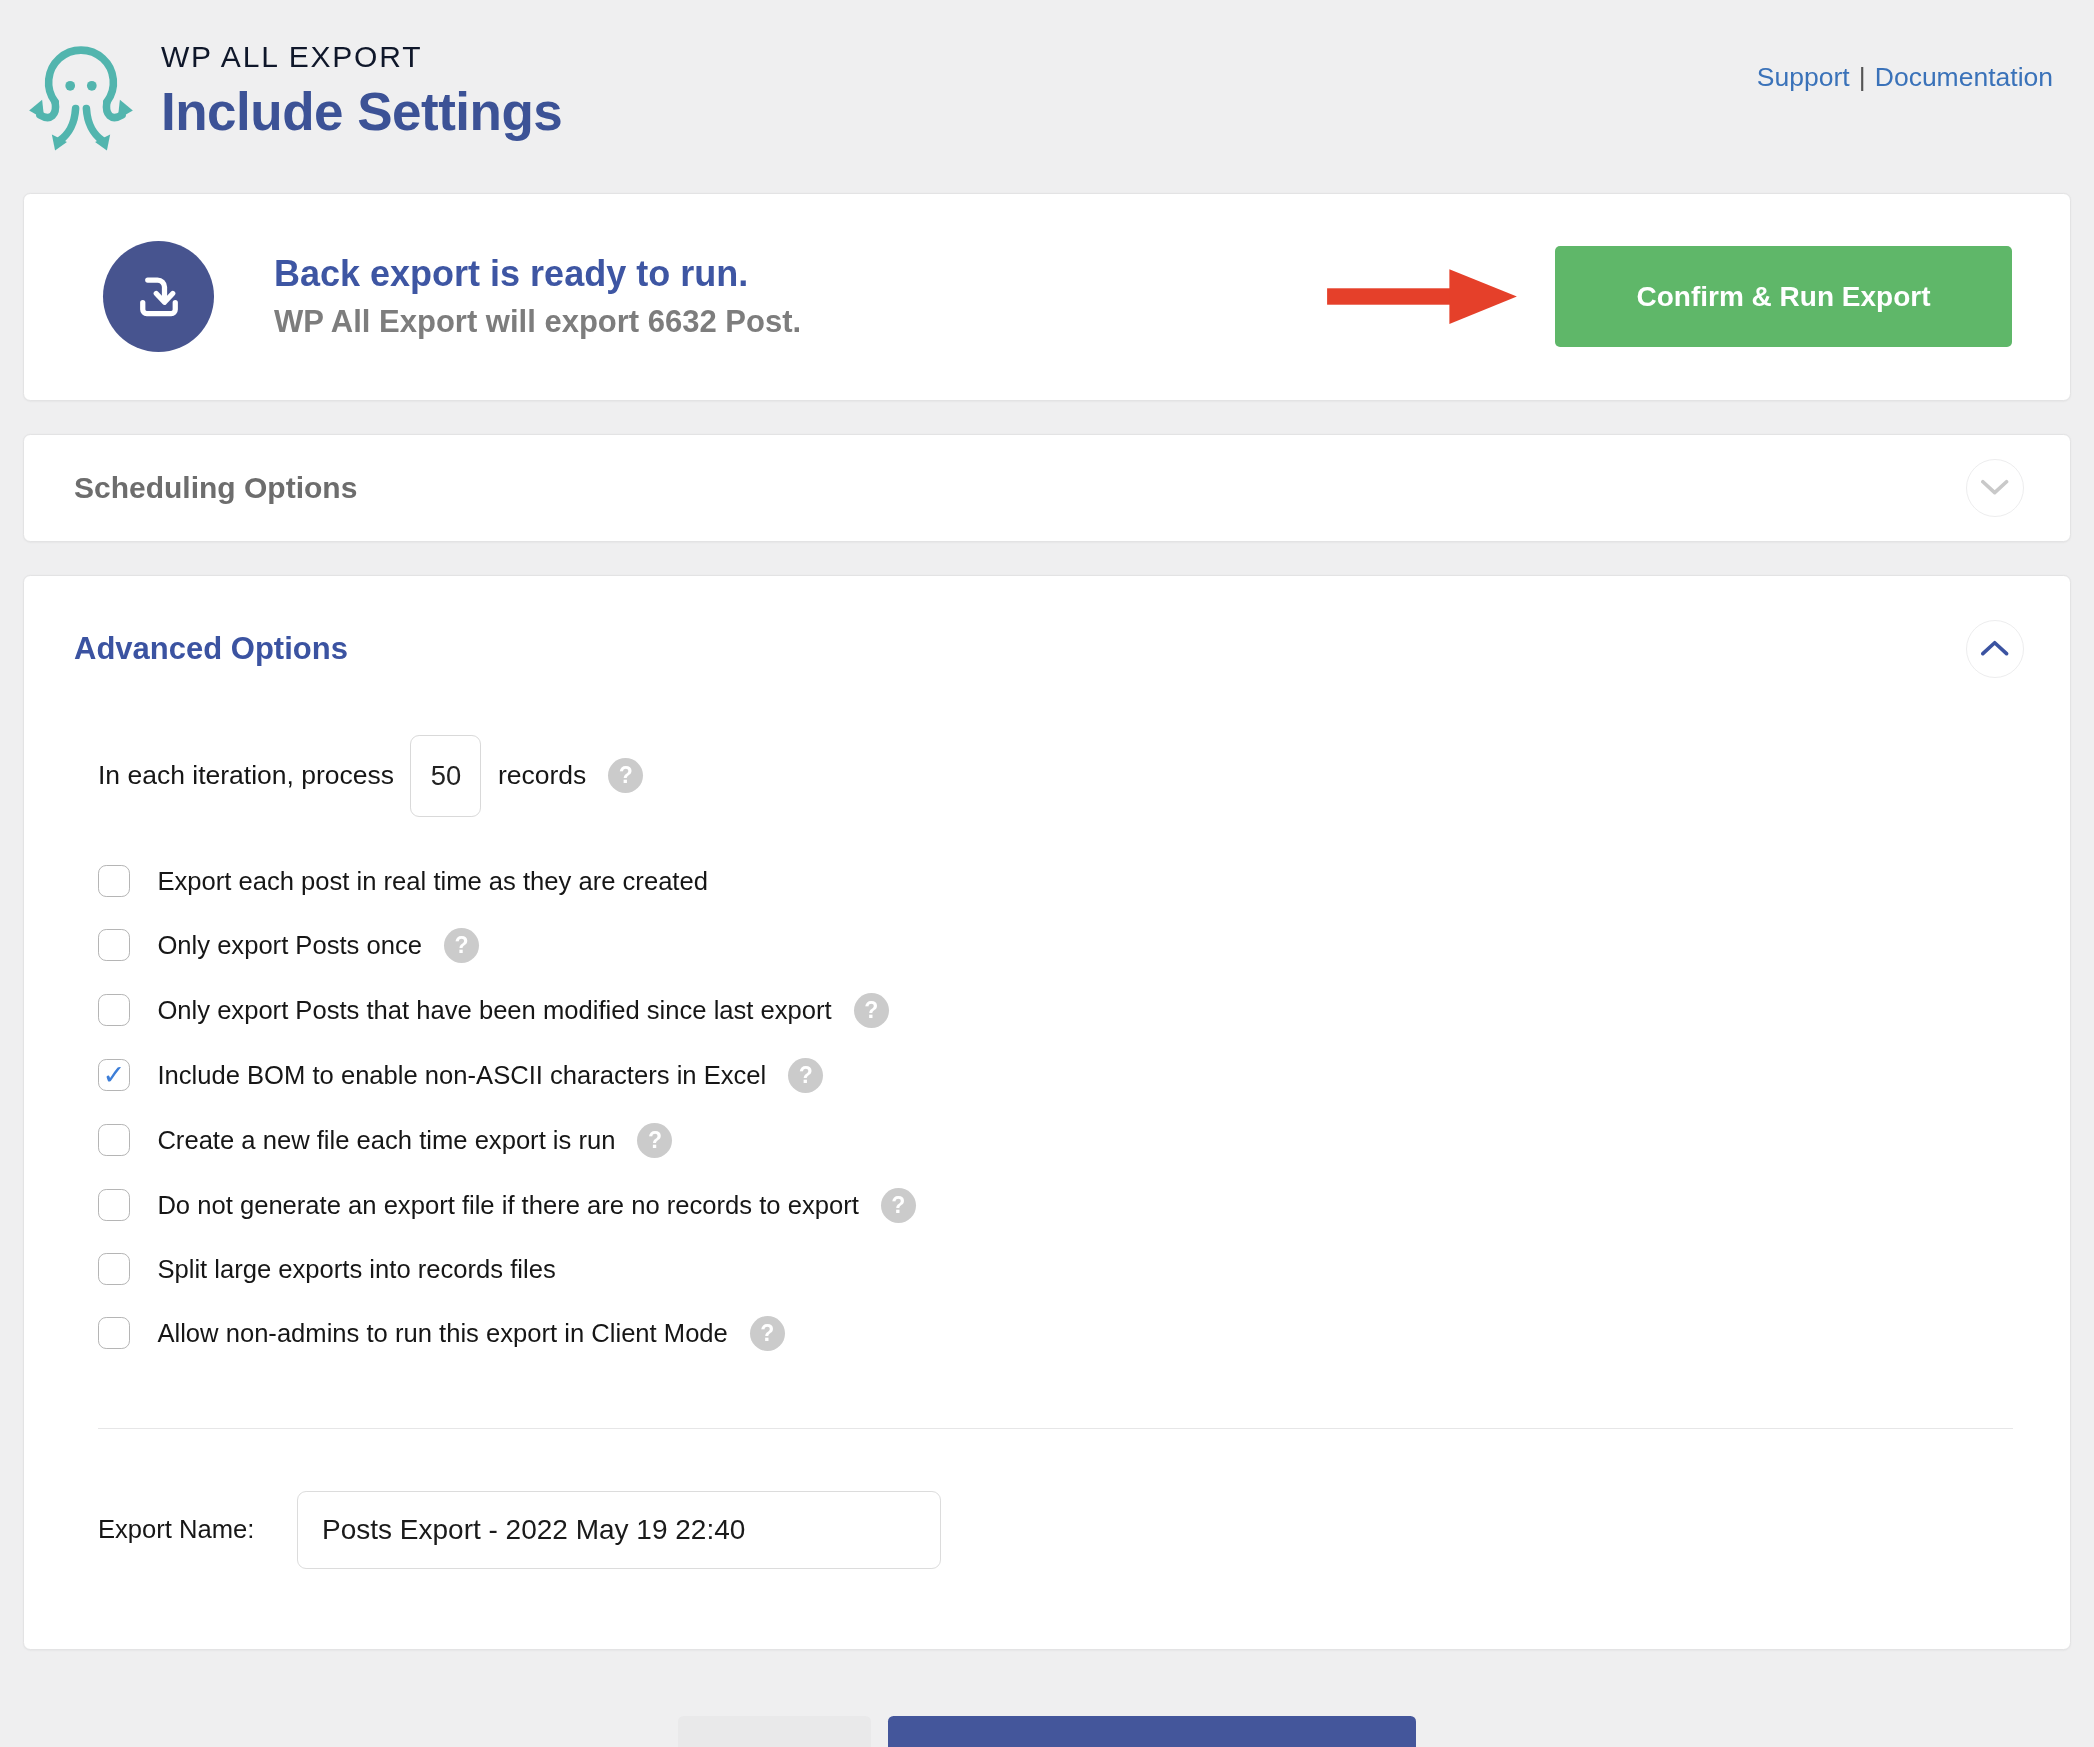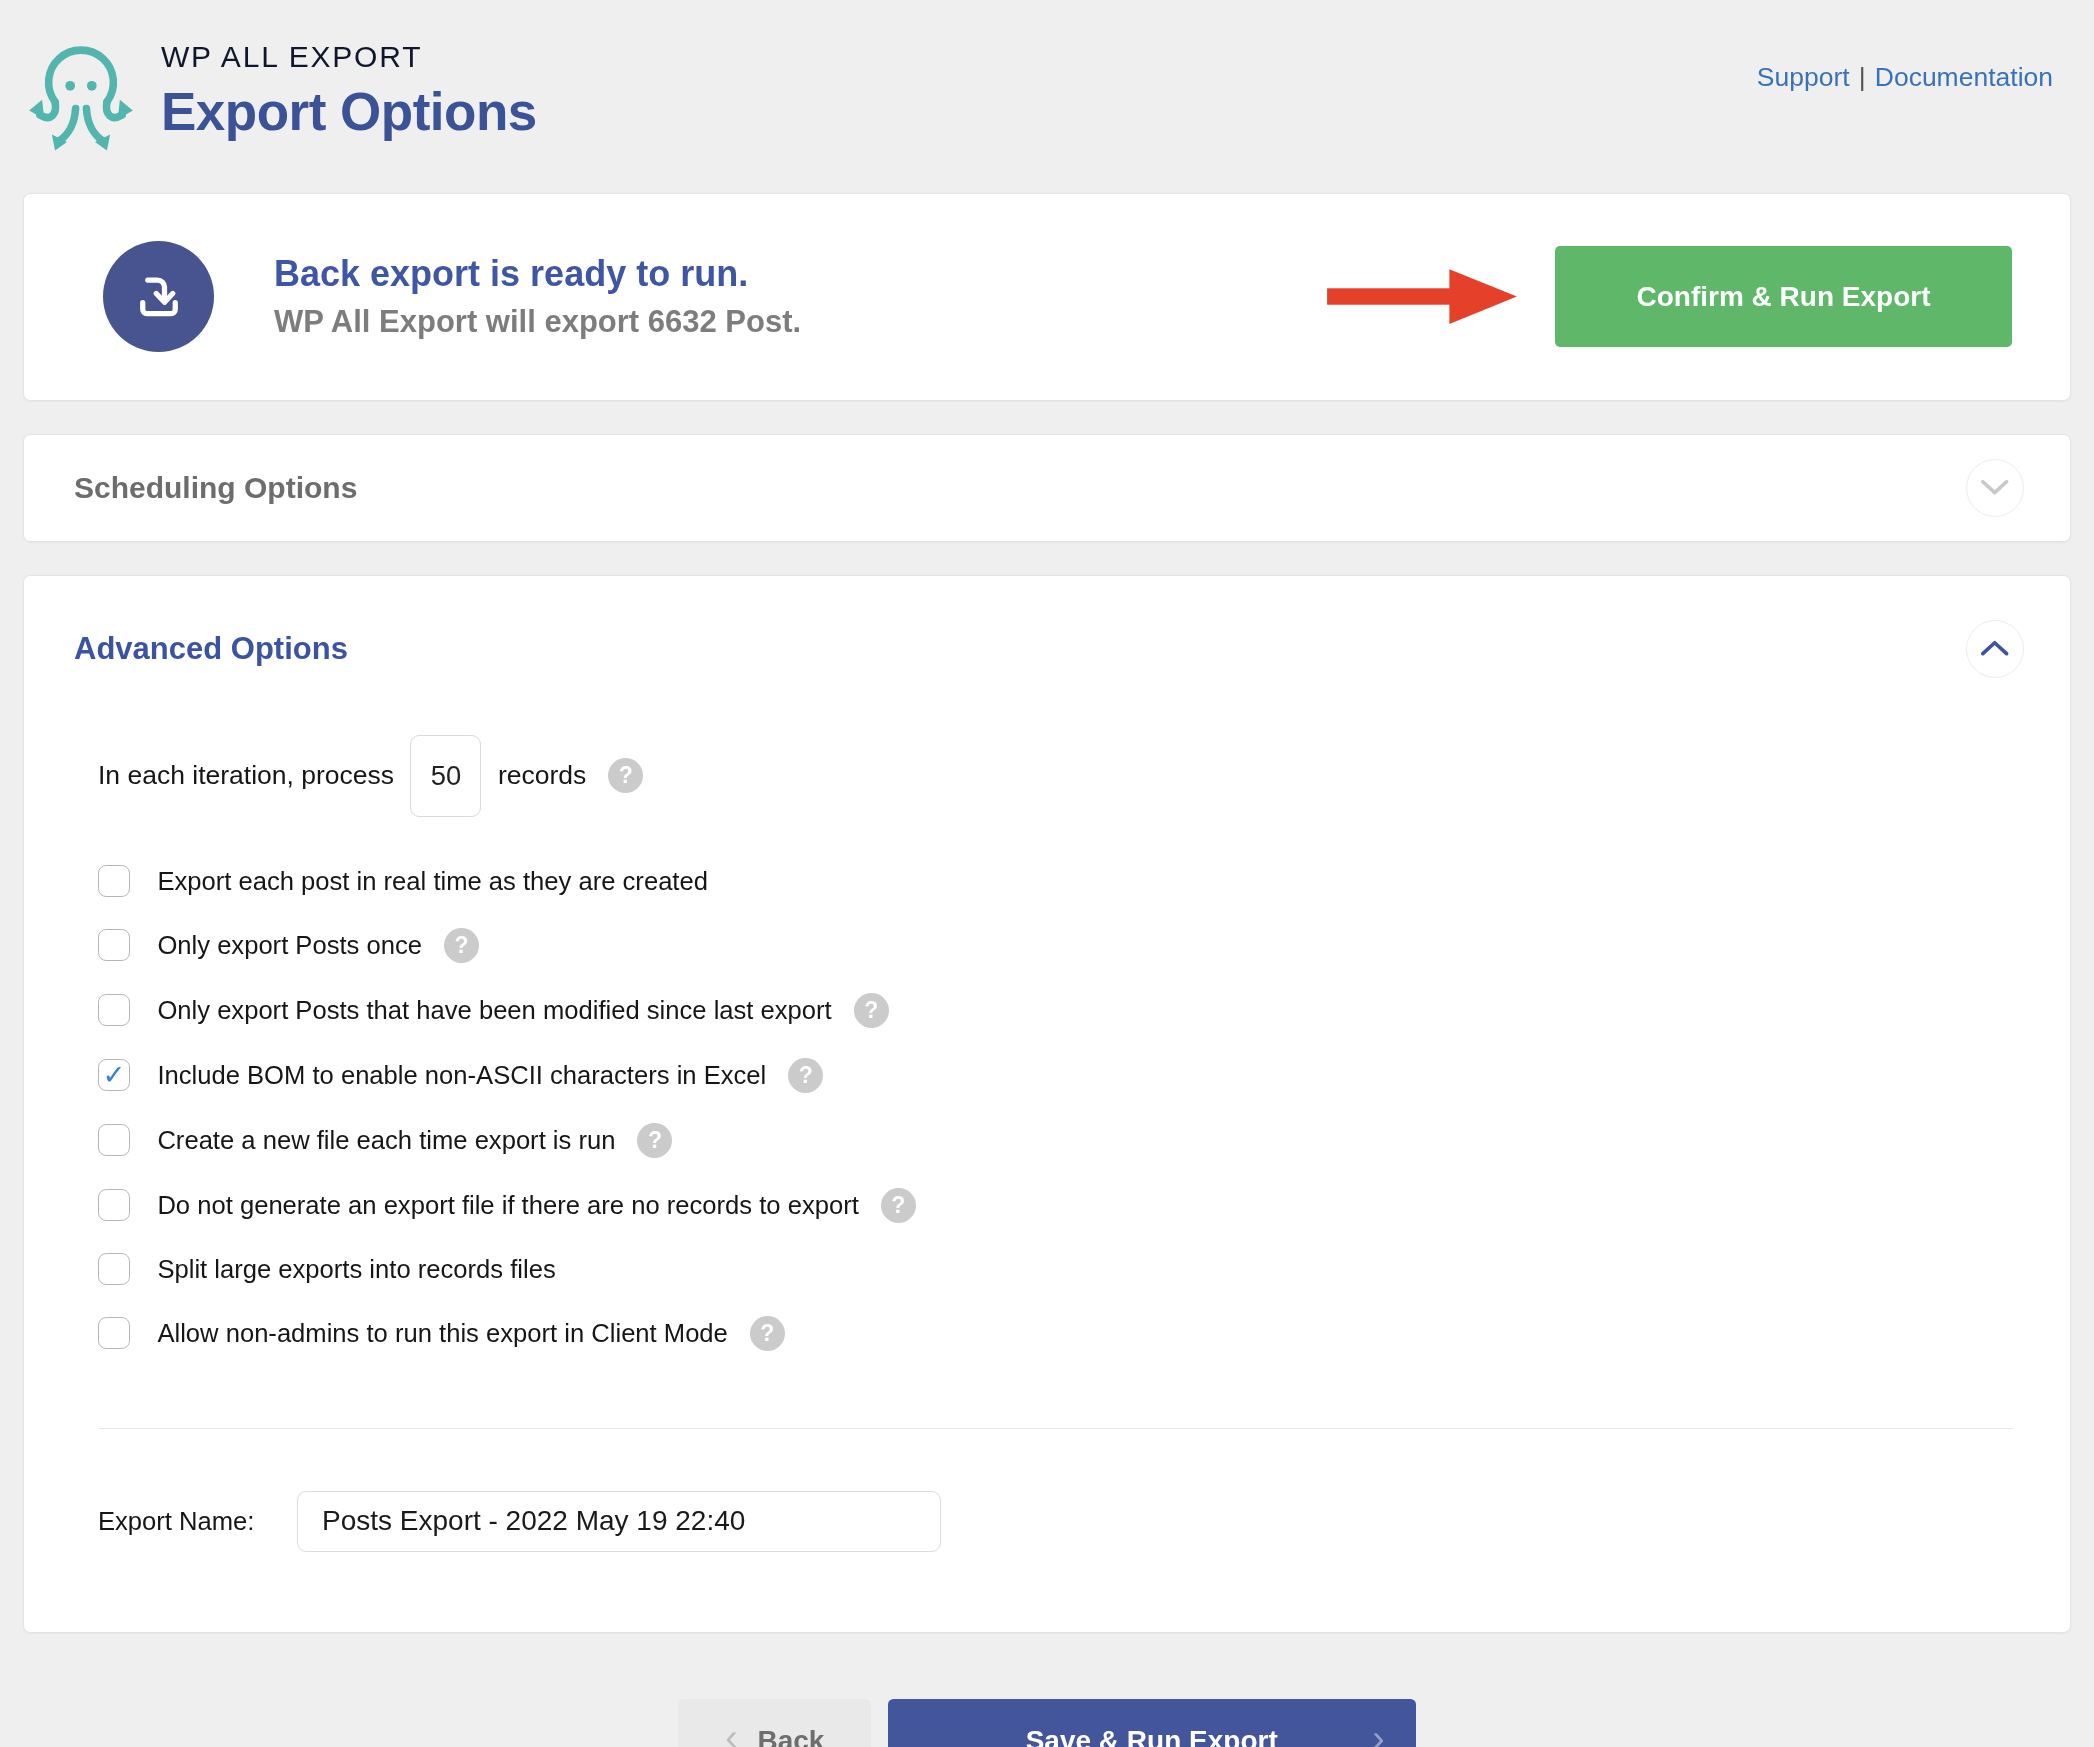--- a/index.html
+++ b/index.html
@@ -58,21 +58,21 @@
   .cb-row { display:flex; align-items:center; min-height:33px; cursor:pointer; }
   .cb { width:32px; height:32px; border:1.8px solid #b5b5b5; border-radius:8.2px; background:#fff; flex:0 0 auto;
         display:flex; align-items:center; justify-content:center; }
   .cb.checked::after { content:"✓"; color:#3d7ed8; font-size:27.4px; font-weight:700; line-height:1; margin-top:-1.8px; }
   .cb-label { font-size:25.6px; color:#161616; margin-left:27.4px; }
 
   .divider { border:none; border-top:1.8px solid #e6e6e7; margin:77px 11px 0 24px; }
 
   .name-row { margin-top:62px; display:flex; align-items:center; padding-left:24px; }
   .name-label { font-size:25.6px; color:#161616; width:199px; flex:0 0 auto; }
-  .name-input { width:644px; height:61px; border:1.8px solid #dcdcdc; border-radius:9.1px; background:#fff;
+  .name-input { width:644px; height:78px; border:1.8px solid #dcdcdc; border-radius:9.1px; background:#fff;
                 font-size:28px; font-family:inherit; color:#1a1a1a; padding:0 24px; }
 
   
   .actions { margin-top:66px; display:flex; justify-content:center; align-items:center; gap:16.4px; }
   .back-btn { width:193px; height:84px; background:#e9e9ea; border:none; border-radius:5.5px; cursor:pointer;
               display:flex; align-items:center; justify-content:center; gap:20px;
               font-size:28px; font-weight:700; color:#6e6e6e; font-family:inherit; }
   .back-btn .chev { color:#bcbcbc; font-size:37px; font-weight:400; line-height:1; margin-top:-5.5px; }
   .save-btn { width:528px; height:84px; background:#44569b; border:none; border-radius:5.5px; cursor:pointer;
               position:relative; color:#fff; font-size:28px; font-weight:700; font-family:inherit; }
@@ -94,21 +94,21 @@
         <path d="M74 62 C72 74 78 80 88 74" stroke="#52b5ae" stroke-width="7" stroke-linecap="round" fill="none"></path>
         <path d="M45 68 C44 84 38 92 30 98" stroke="#52b5ae" stroke-width="7" stroke-linecap="round" fill="none"></path>
         <path d="M55 68 C56 84 62 92 70 98" stroke="#52b5ae" stroke-width="7" stroke-linecap="round" fill="none"></path>
         <polygon points="14,60 2,70 16,78" fill="#52b5ae"></polygon>
         <polygon points="86,60 98,70 84,78" fill="#52b5ae"></polygon>
         <polygon points="23,92 26,107 37,99" fill="#52b5ae"></polygon>
         <polygon points="77,92 74,107 63,99" fill="#52b5ae"></polygon>
       </svg>
       <div class="brand-text">
         <div class="brand-name">WP ALL EXPORT</div>
-        <div class="page-title">Export Options</div>
+        <div class="page-title">Include Settings</div>
       </div>
     </div>
     <div class="top-links">
       <a>Support</a><span class="sep">|</span><a>Documentation</a>
     </div>
   </div>
 
   <div class="card banner">
     <div class="dl-circle">
       <svg viewBox="0 0 24 24" fill="none">

